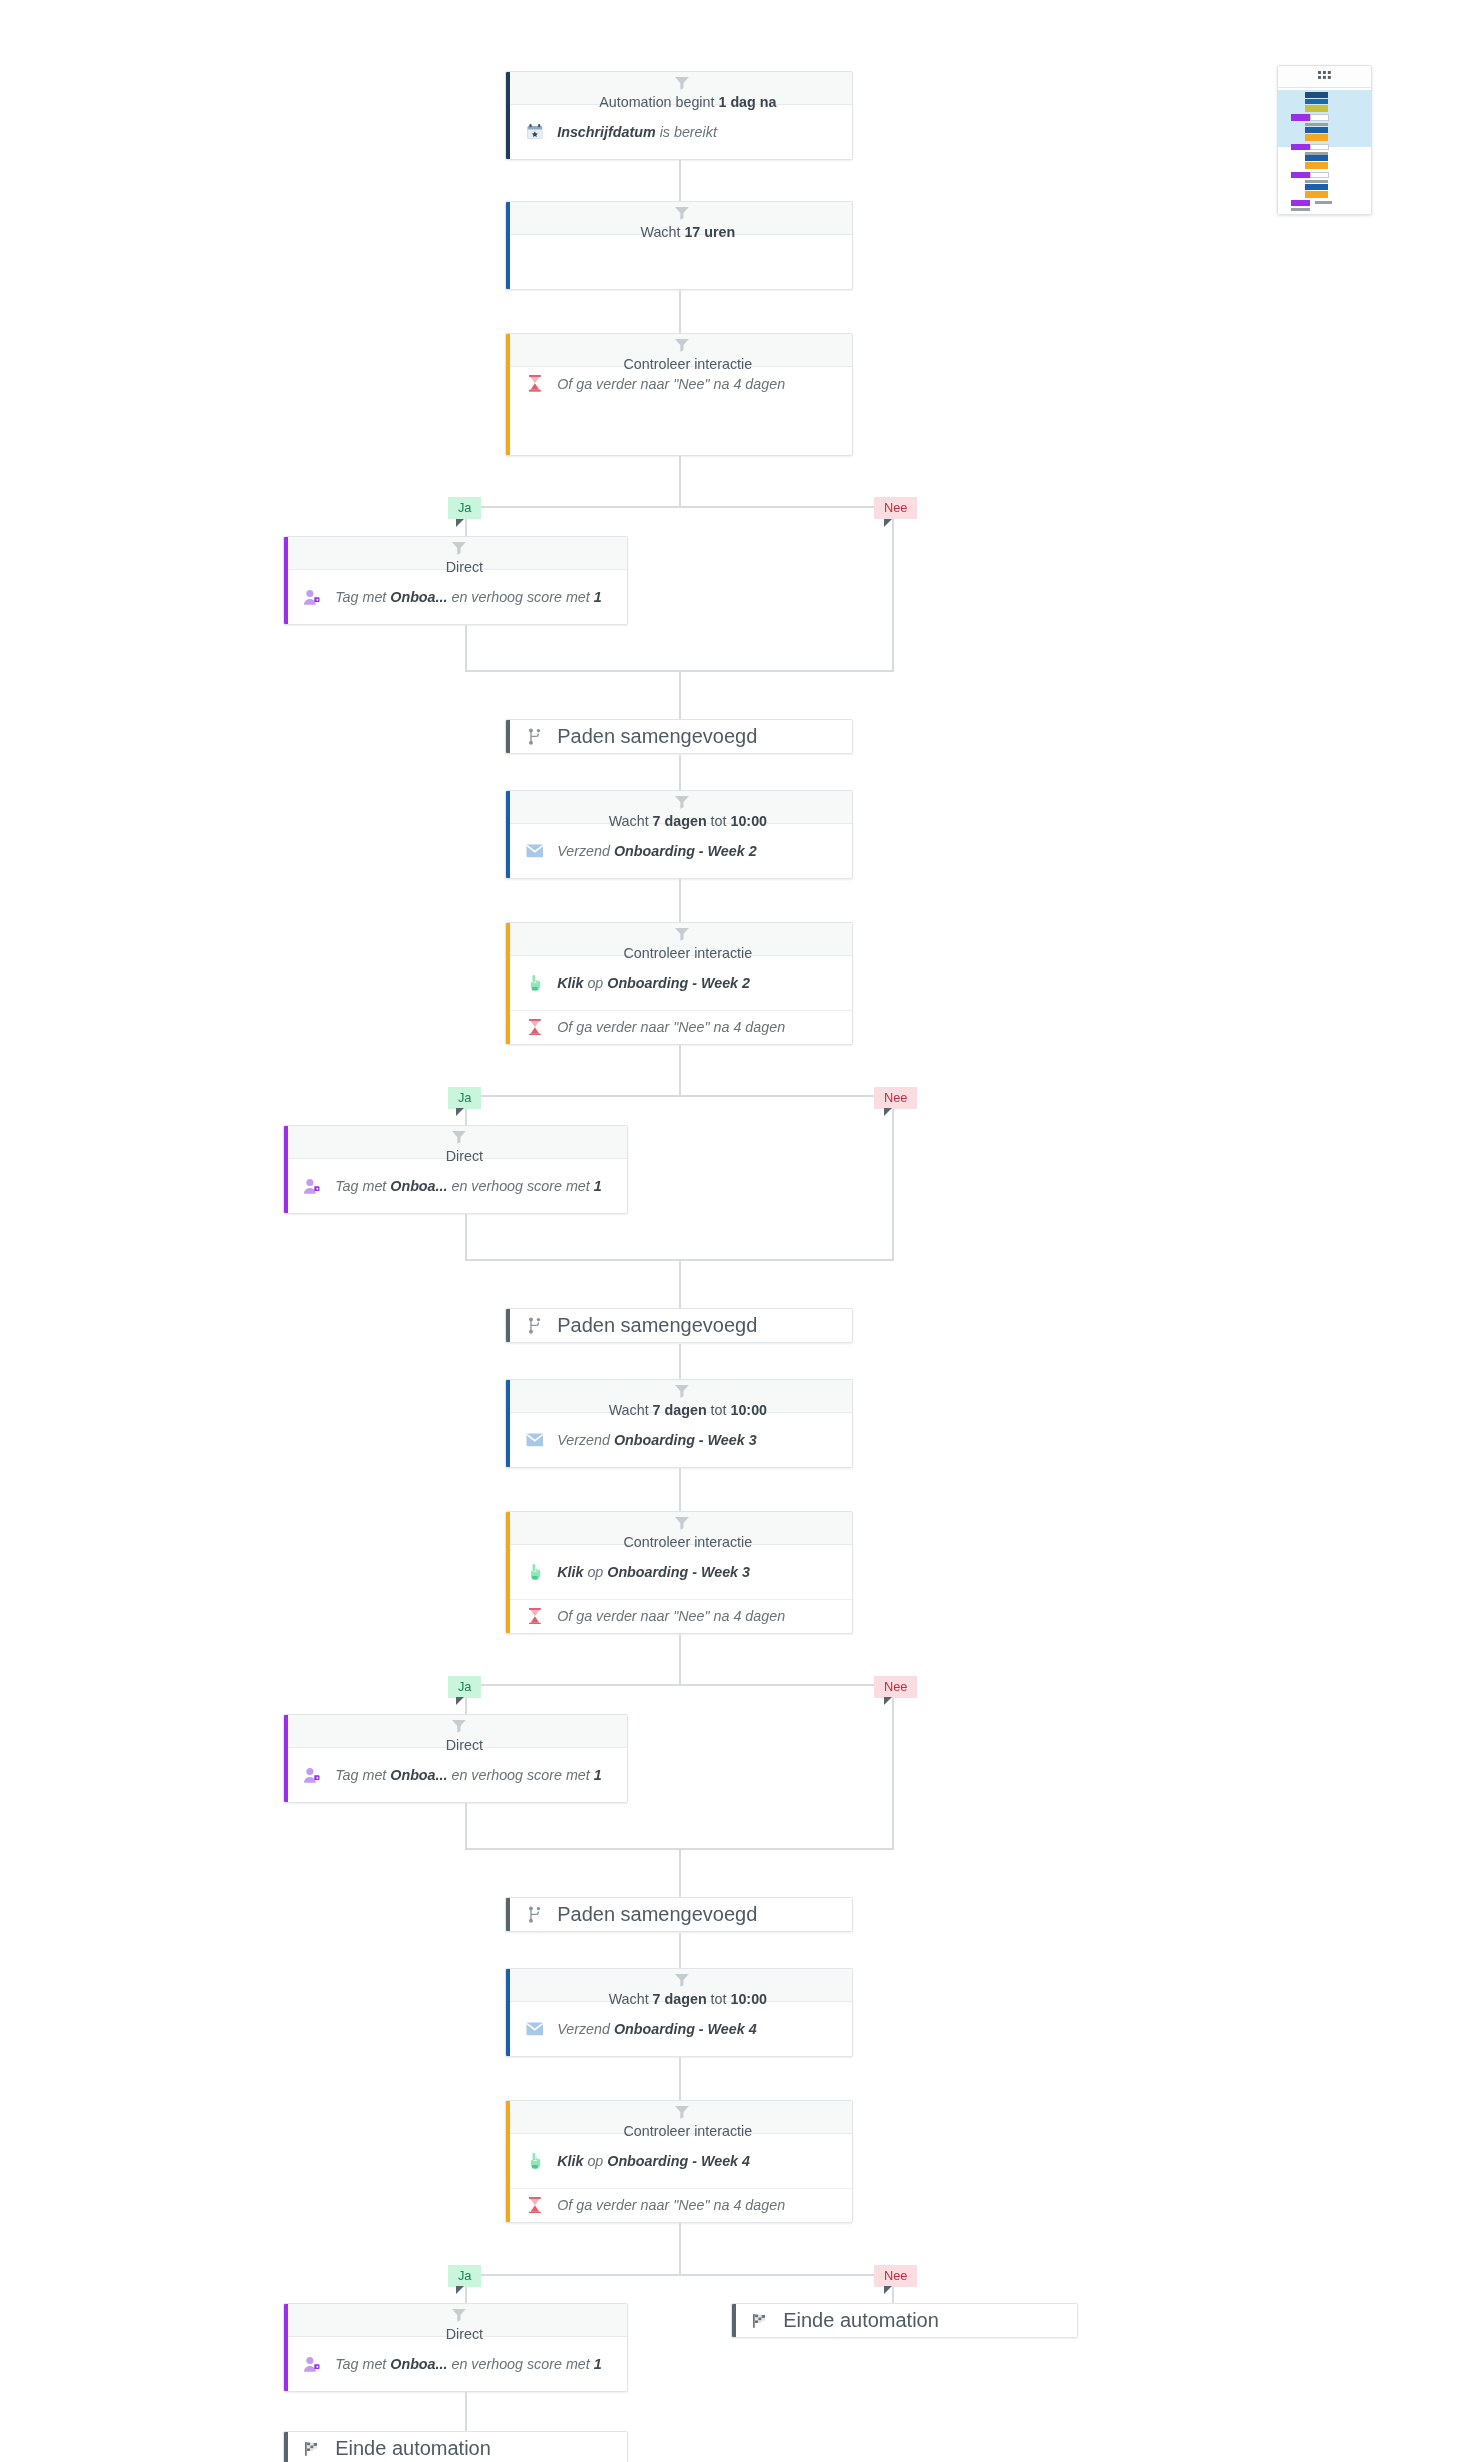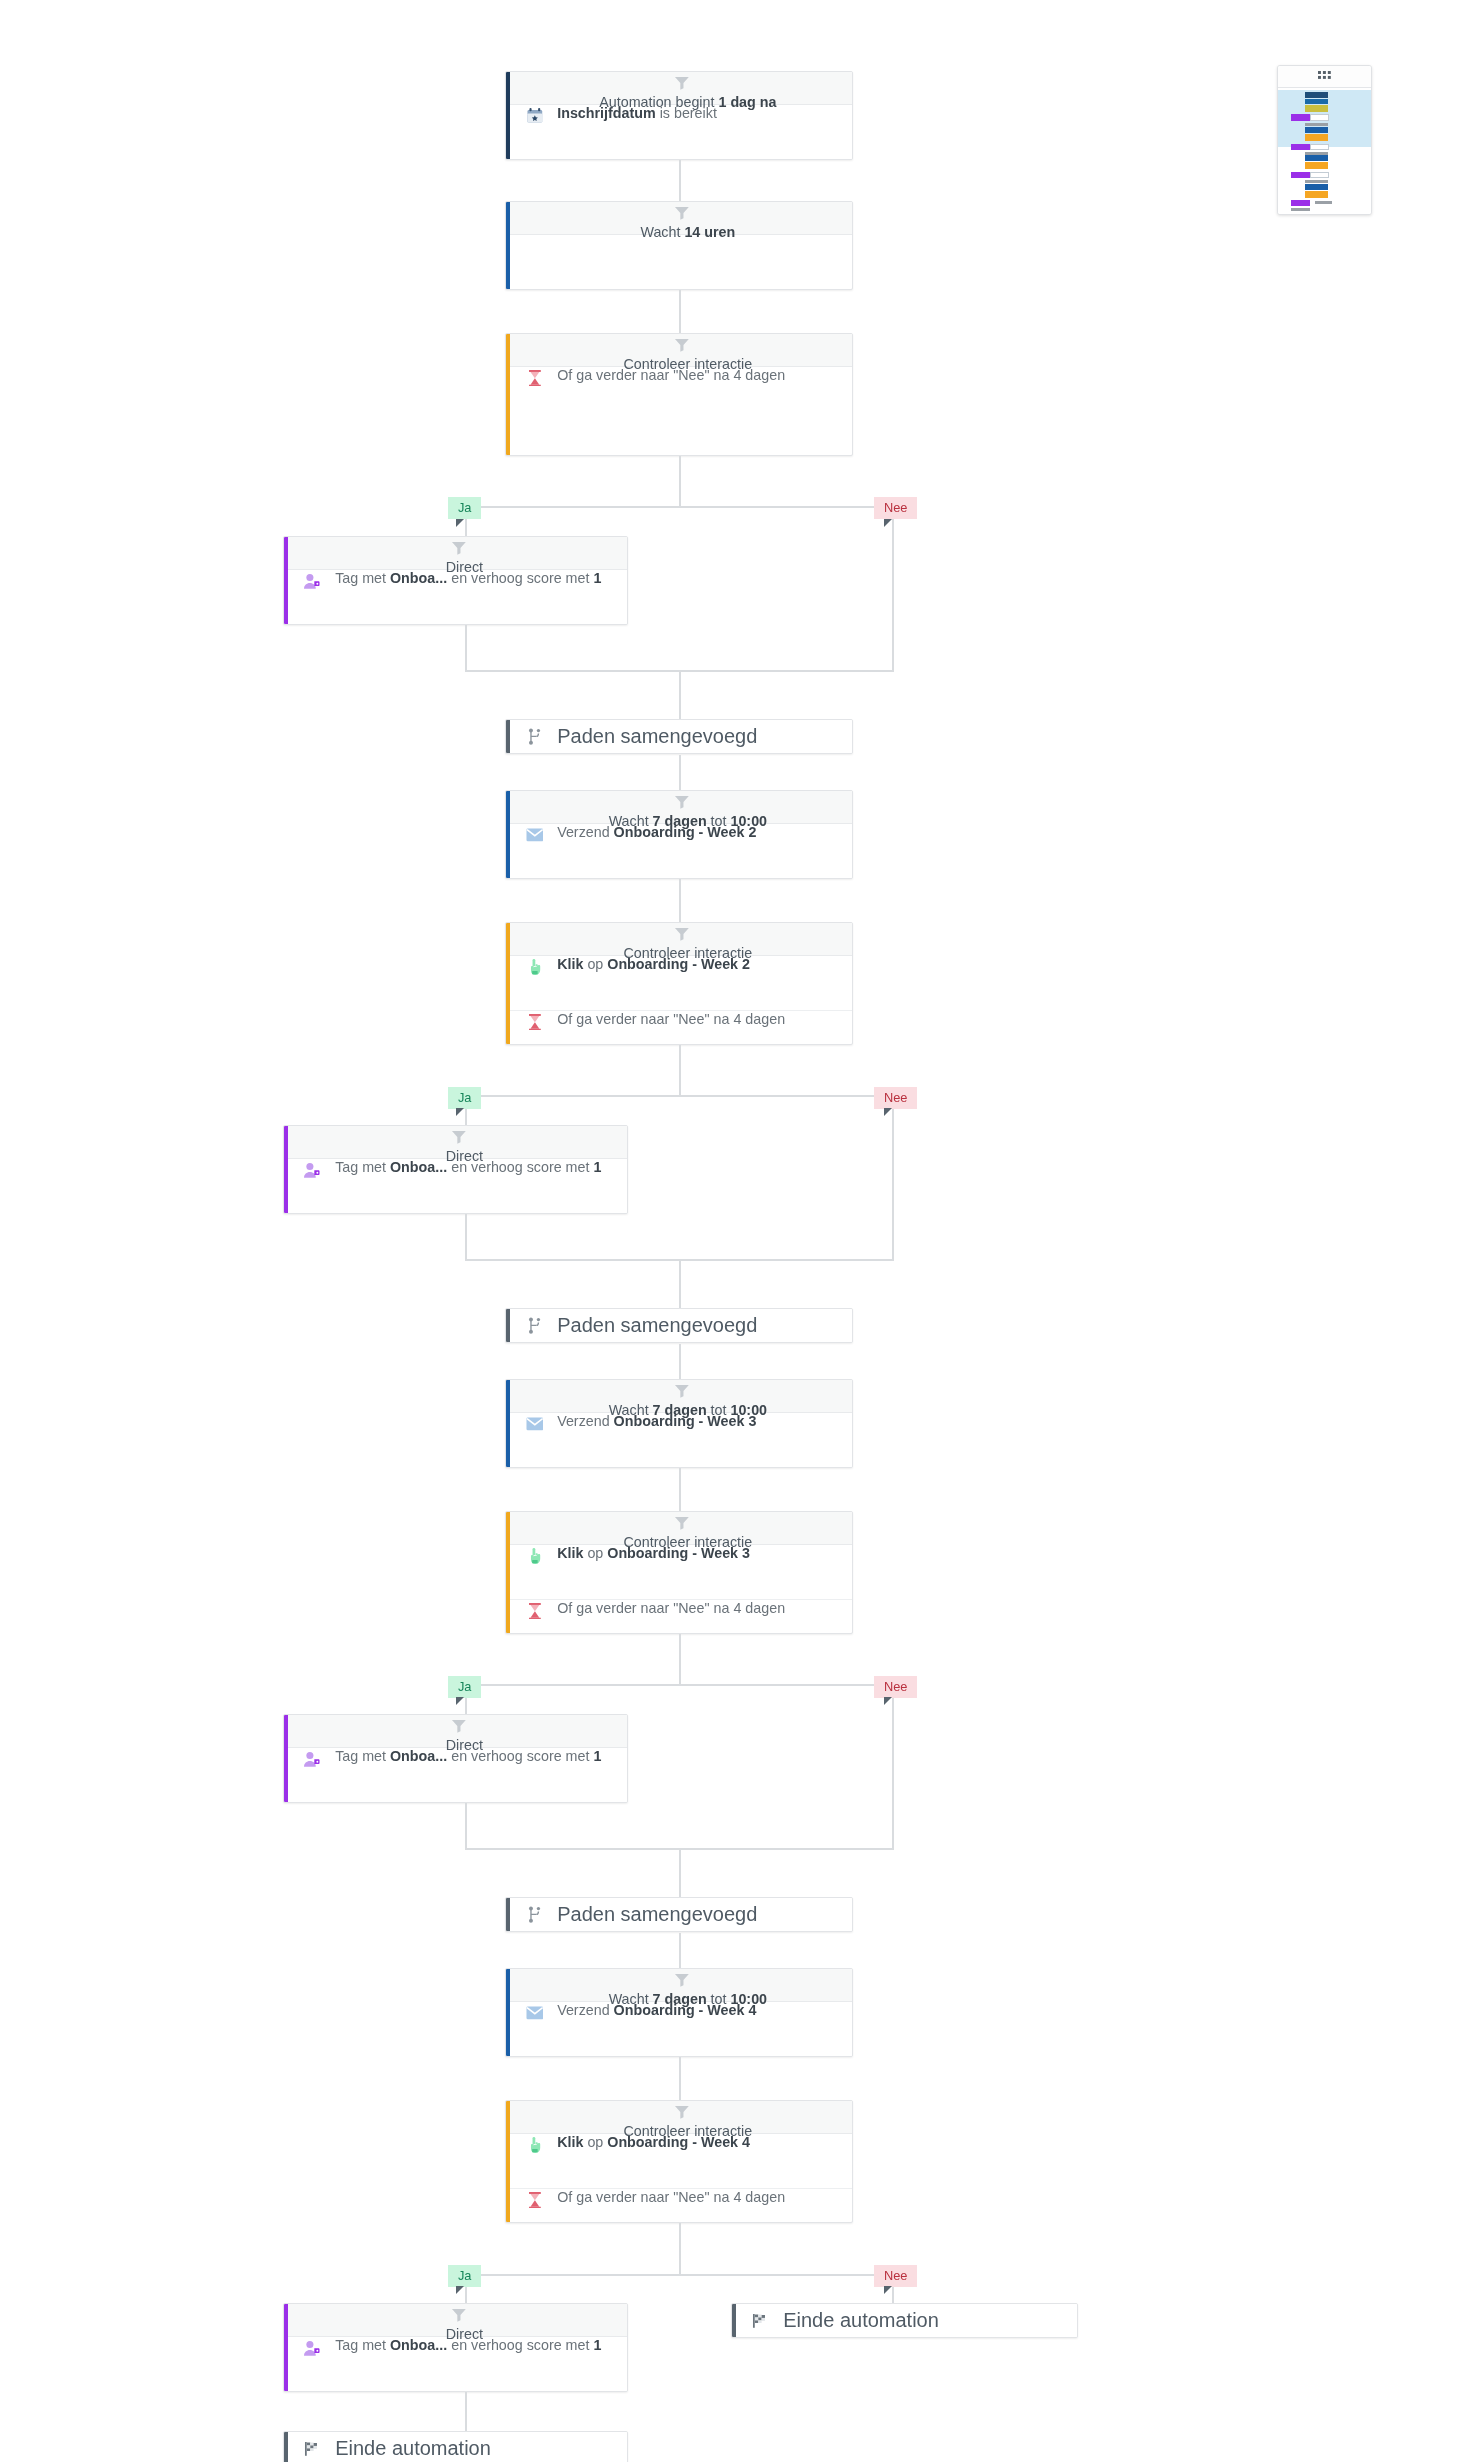--- a/index.html
+++ b/index.html
@@ -40,27 +40,28 @@
     height: 33px;
     padding-left: 17.7px;
     background: #f7f8f8;
     border-bottom: 1px solid #e8eaec;
     font-size: 14.3px;
     color: #4f5a64;
     flex-direction: column;
   }
   .node-row {
     display: flex;
-    align-items: flex-start;
+    align-items: center;
     min-height: 54px;
     padding-left: 17.7px;
     padding-right: 11.8px;
     font-size: 14.3px;
     color: #6a7279;
     background: #ffffff;
+    font-style: italic;
   }
   .node-row + .node-row { border-top: 1px solid #edeff1; }
   .node-row.compact { min-height: 33px; }
   .single-row {
     display: flex;
     align-items: center;
     height: 33px;
     padding-left: 17.7px;
     font-size: 20px;
     color: #4f5a64;
@@ -198,21 +199,21 @@
   <div class="vline" style="left:679px; top:160px; height:41px;"></div>
 
   <div class="node" style="left:505px; top:201px; width:348px; height:89px;">
     <div class="accent" style="background:#1a5fa8;"></div>
     <div class="node-head">
       <span class="ico">
         <svg width="15.8" height="15.8" viewBox="0 0 16 16">
             <path d="M1 2h14l-5.4 6.2v5.1l-3.2 1.6V8.2z" fill="#c7ccd1"></path>
           </svg>
       </span>
-      <span class="txt"><span>Wacht </span><b>14 uren</b></span>
+      <span class="txt"><span>Wacht </span><b>17 uren</b></span>
     </div>
   </div>
 
   <div class="vline" style="left:679px; top:290px; height:43px;"></div>
 
   <div class="node" style="left:505px; top:333px; width:348px; height:123px;">
     <div class="accent" style="background:#f0a81e;"></div>
     <div class="node-head">
       <span class="ico">
         <svg width="15.8" height="15.8" viewBox="0 0 16 16">

